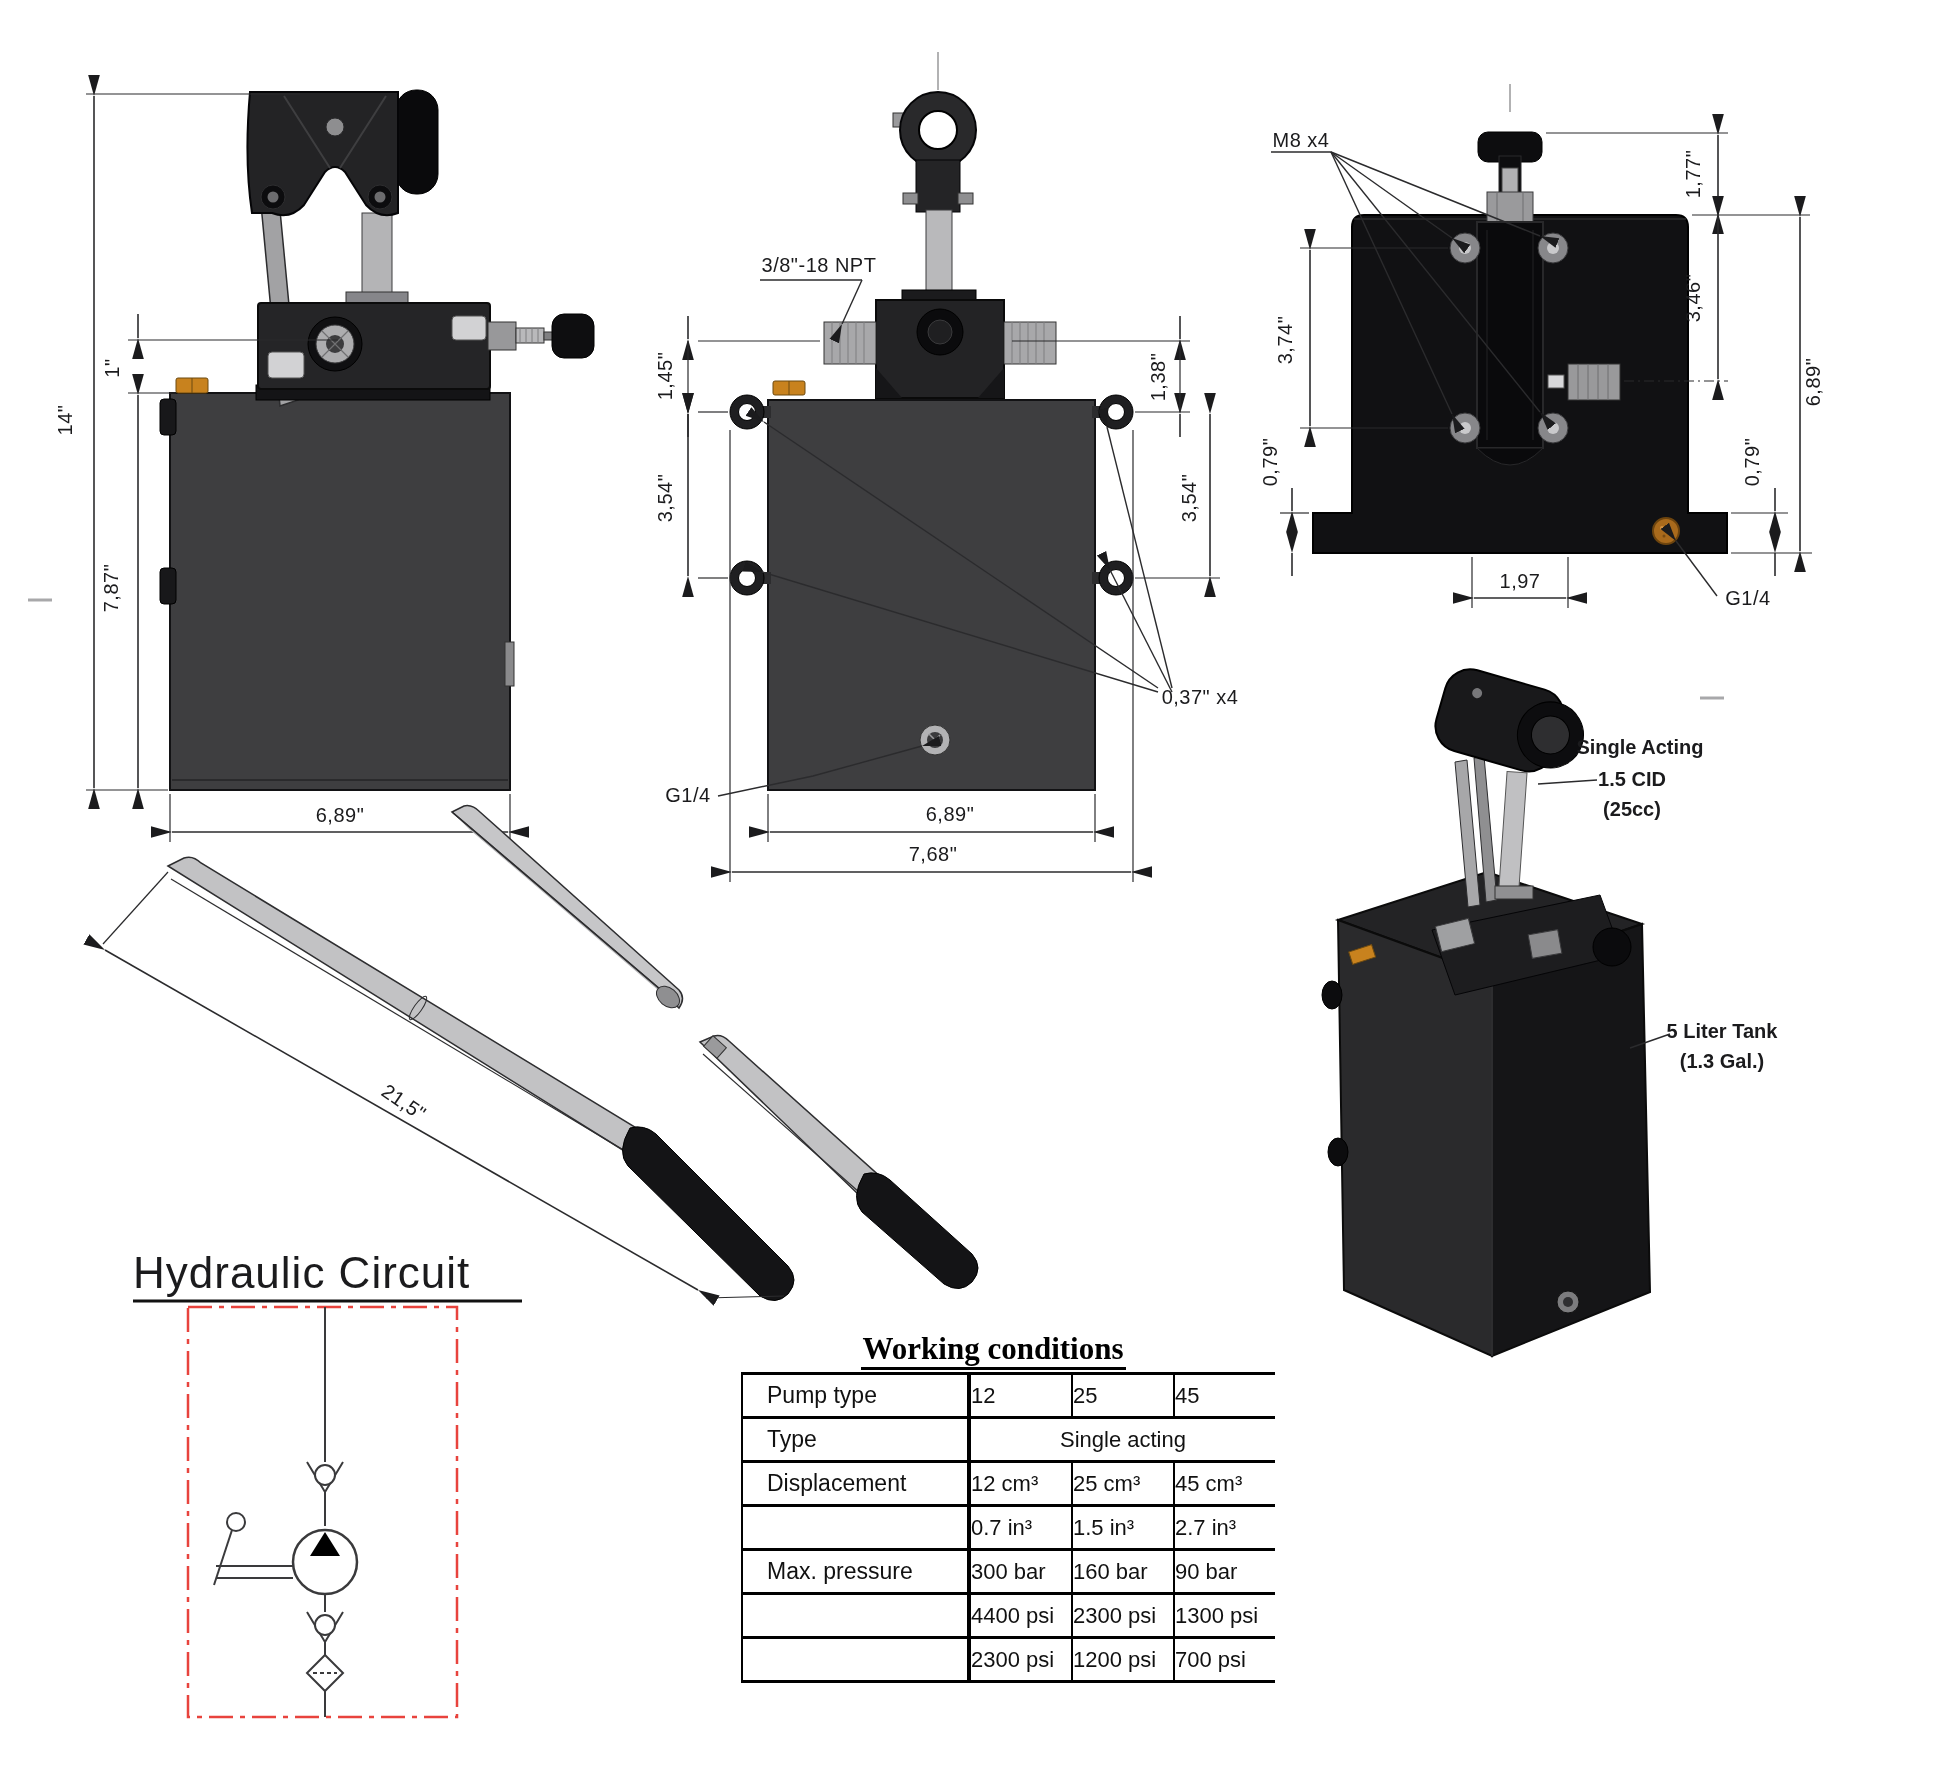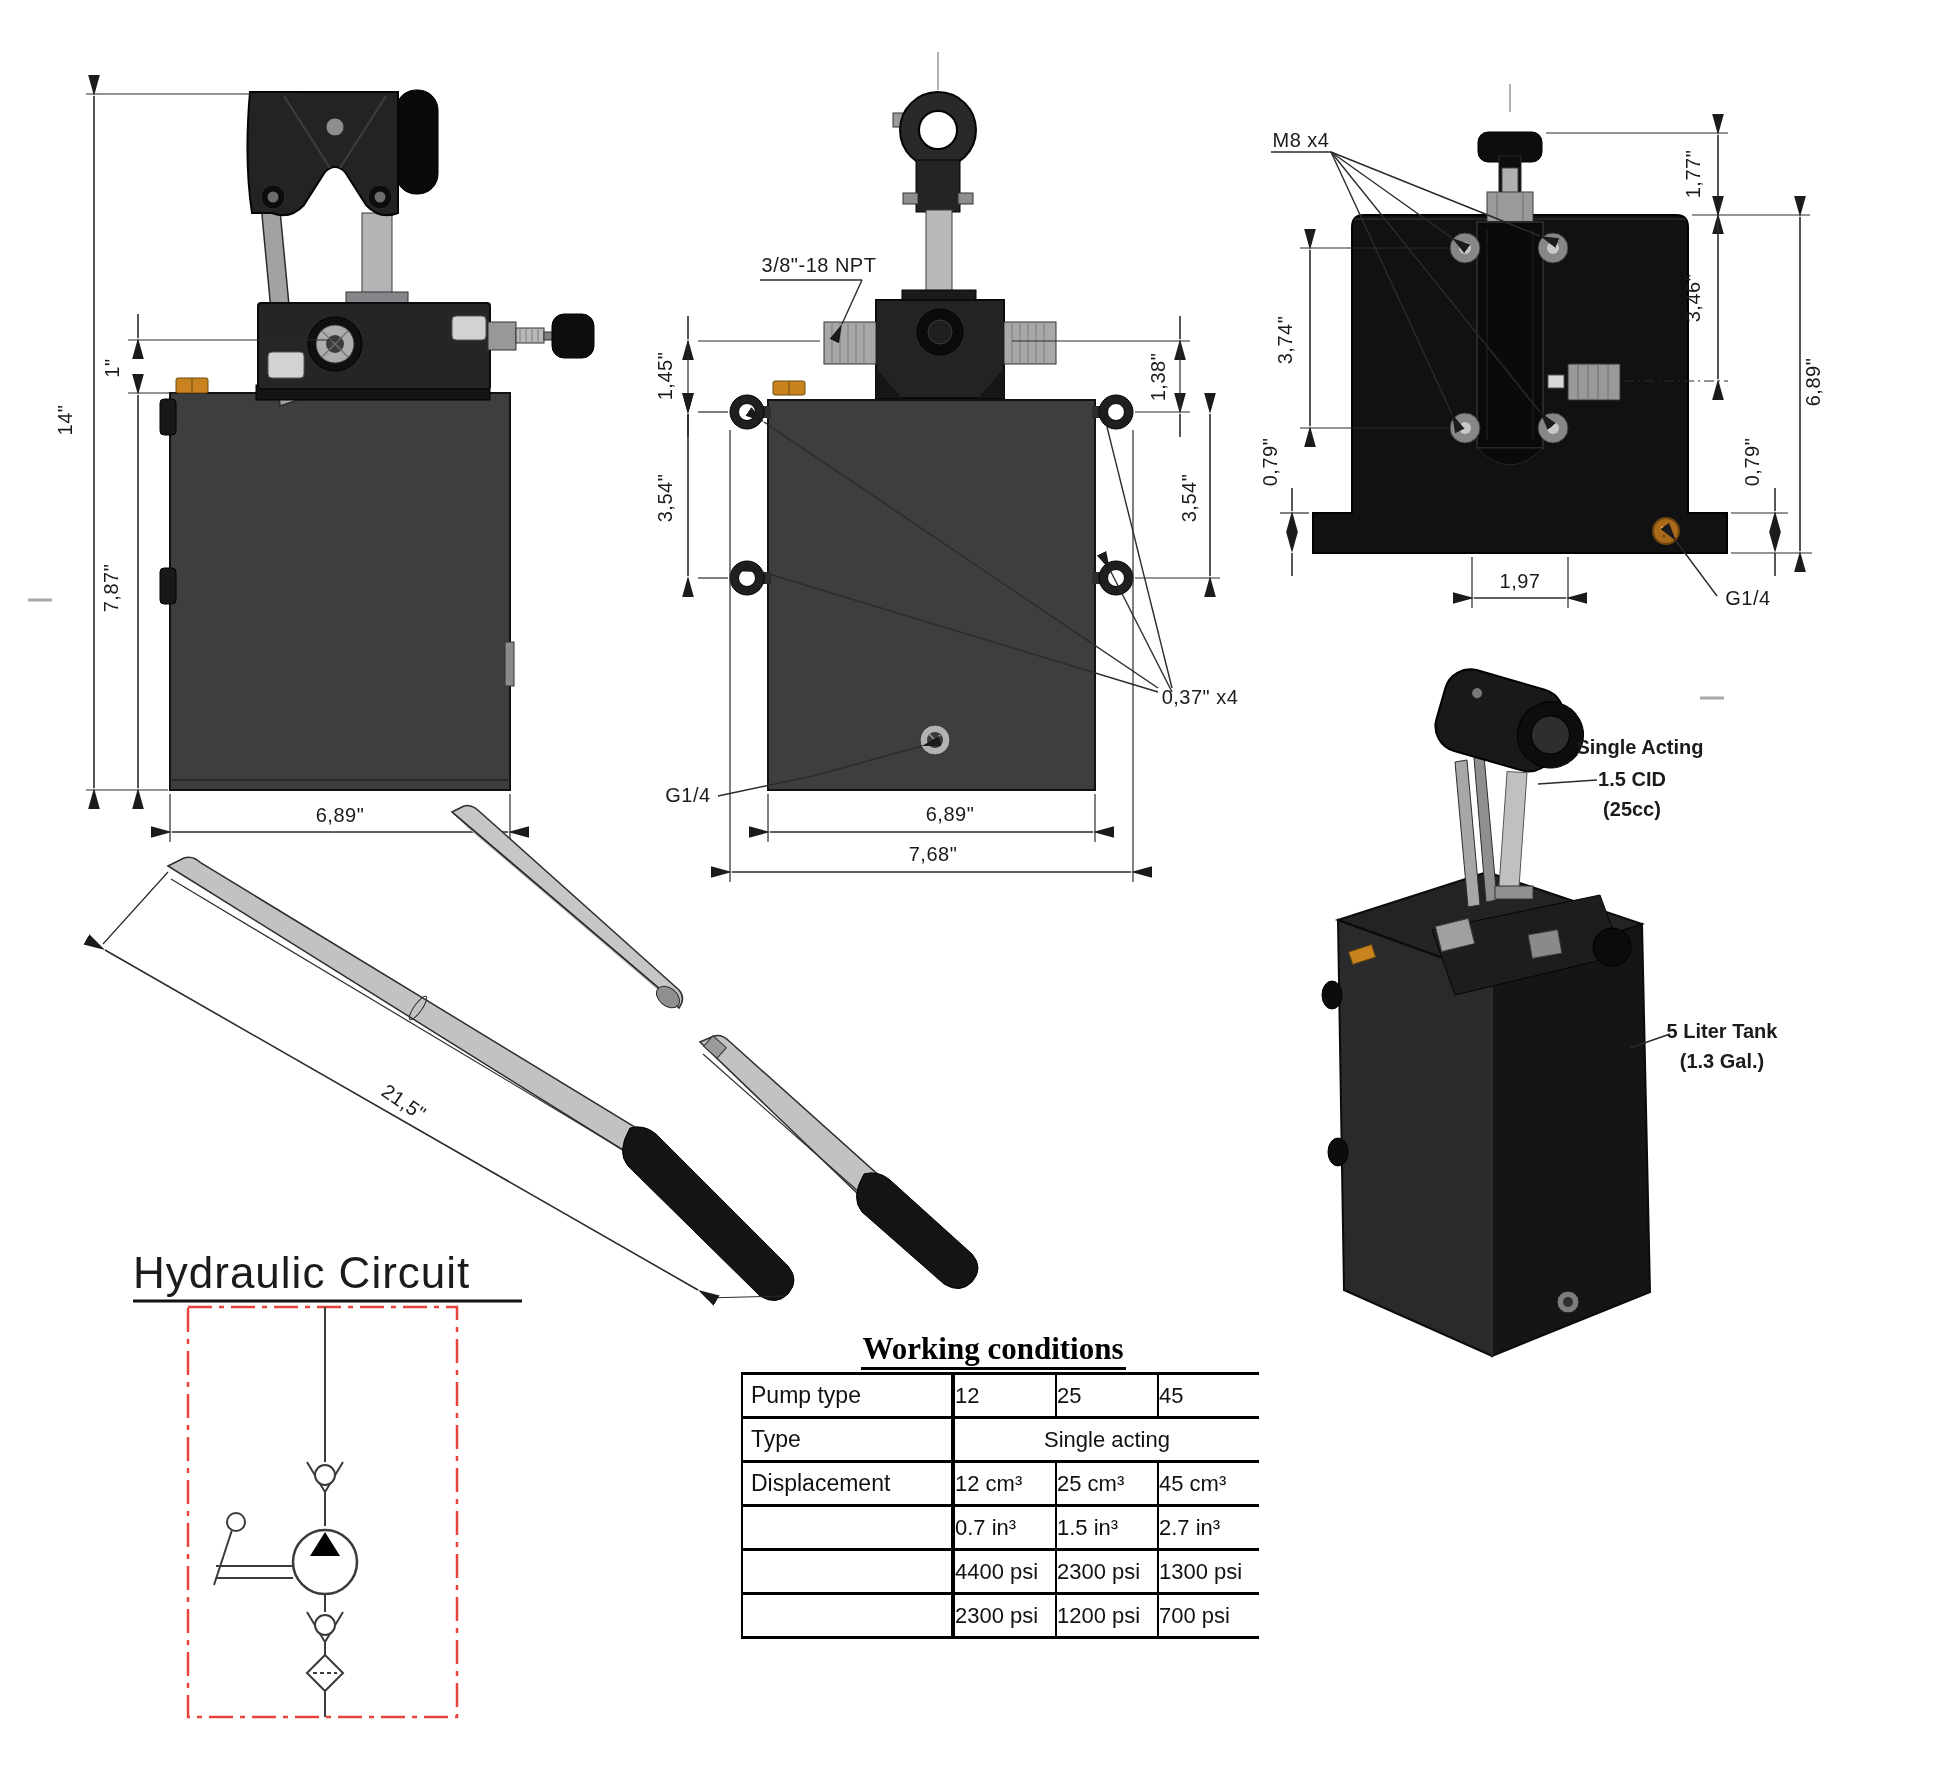--- a/index.html
+++ b/index.html
@@ -14,21 +14,21 @@
   .leader{stroke:#2b2b2d;stroke-width:1.4;fill:none;}
   
   #wc{position:absolute;left:741px;top:1331px;width:504px;}
   #wc .wc-title{text-align:center;font-family:"Liberation Serif",serif;font-weight:bold;
       font-size:31px;margin-bottom:5px;}
   #wc .wc-title span{border-bottom:3px solid #000;padding:0 2px 1px 2px;}
   #wc table{border-collapse:collapse;width:504px;table-layout:fixed;
       border-top:3px solid #000;border-left:2px solid #000;}
   #wc td{height:41px;padding:0;border-bottom:3px solid #000;font-size:22px;color:#111;
       overflow:hidden;white-space:nowrap;}
-  #wc td.lbl{width:200px;text-align:left;padding-left:8px;border-right:4px solid #000;font-size:23px;}
+  #wc td.lbl{width:200px;text-align:left;padding-left:24px;border-right:4px solid #000;font-size:23px;}
   #wc td.val{width:100px;text-align:left;border-right:2px solid #000;}
   #wc td.last{border-right:none;margin-left:36px;}
   #wc td.spanv{text-align:center;border-right:none;}
 </style>
 </head>
 <body>
 
 <div id="sheet">
 <svg width="1946" height="1771" viewBox="0 0 1946 1771">
   <defs>
@@ -370,20 +370,26 @@
       <td class="val">25 cm³</td>
       <td class="val last">45 cm³</td>
     </tr>
     <tr>
       <td class="lbl"></td>
       <td class="val">0.7 in³</td>
       <td class="val">1.5 in³</td>
       <td class="val last">2.7 in³</td>
     </tr>
     <tr>
+      <td class="lbl">Max. pressure</td>
+      <td class="val">300 bar</td>
+      <td class="val">160 bar</td>
+      <td class="val last">90 bar</td>
+    </tr>
+    <tr>
       <td class="lbl"></td>
       <td class="val">4400 psi</td>
       <td class="val">2300 psi</td>
       <td class="val last">1300 psi</td>
     </tr>
     <tr>
       <td class="lbl"></td>
       <td class="val">2300 psi</td>
       <td class="val">1200 psi</td>
       <td class="val last">700 psi</td>

